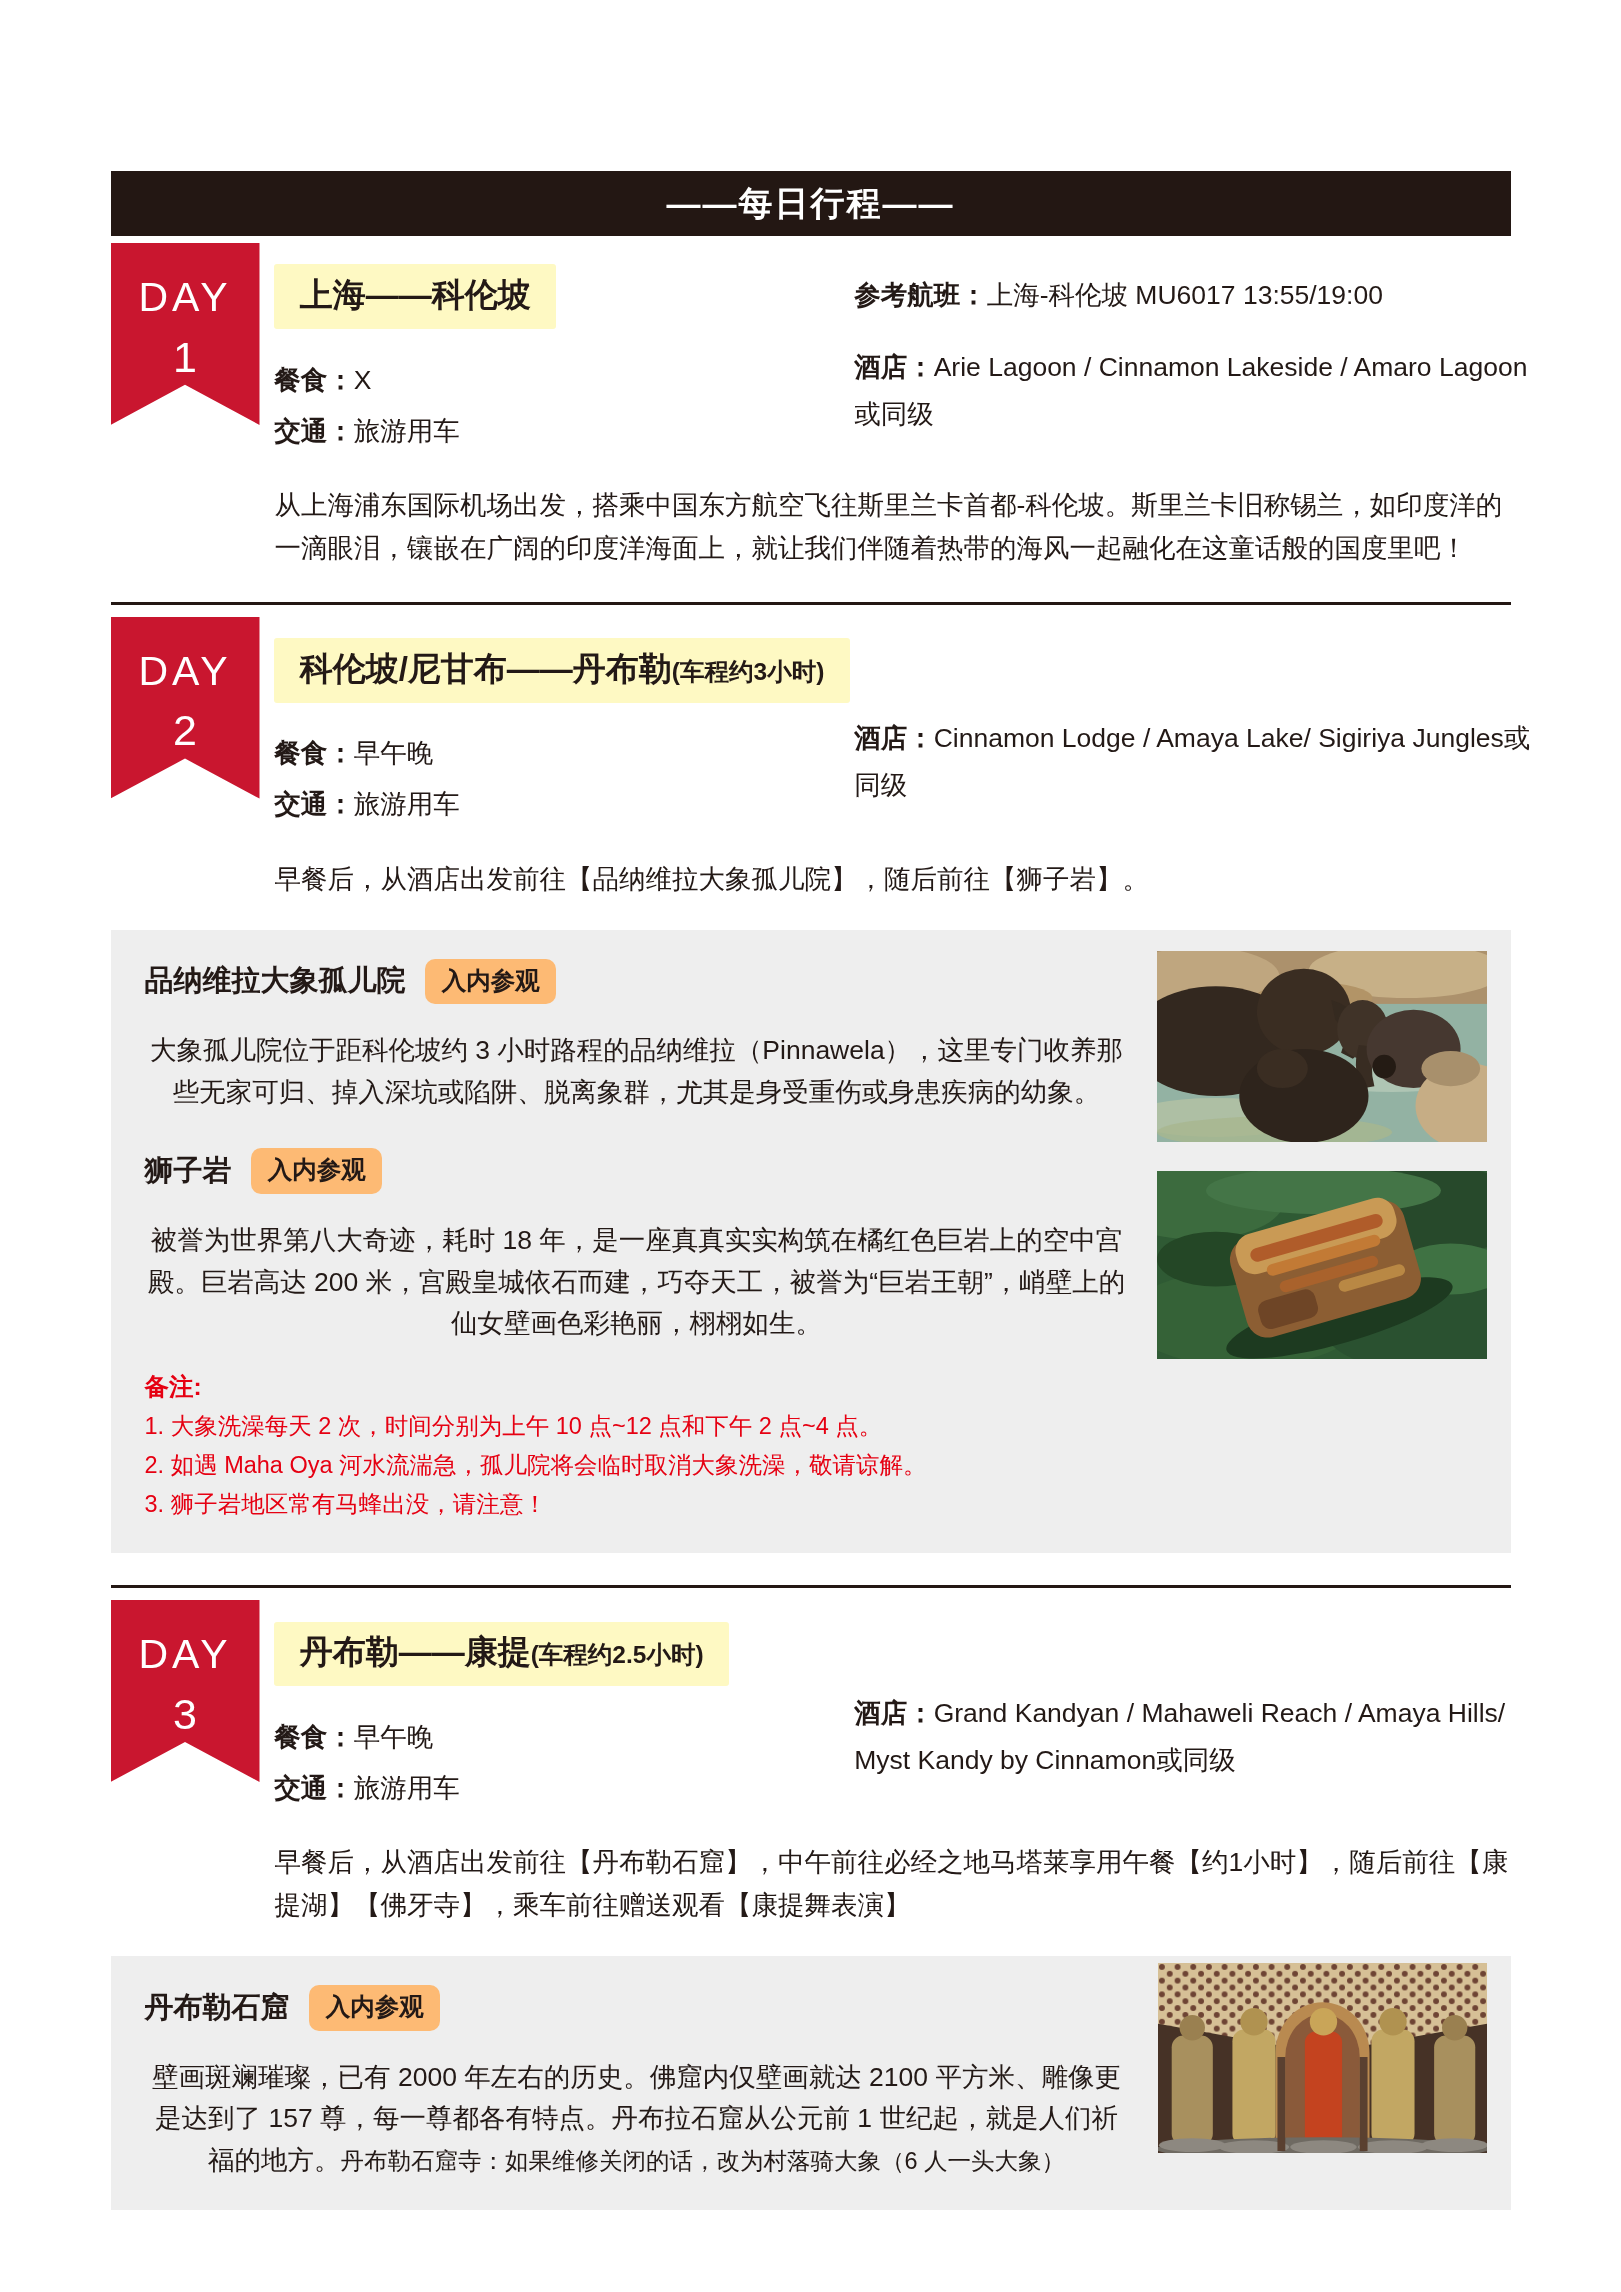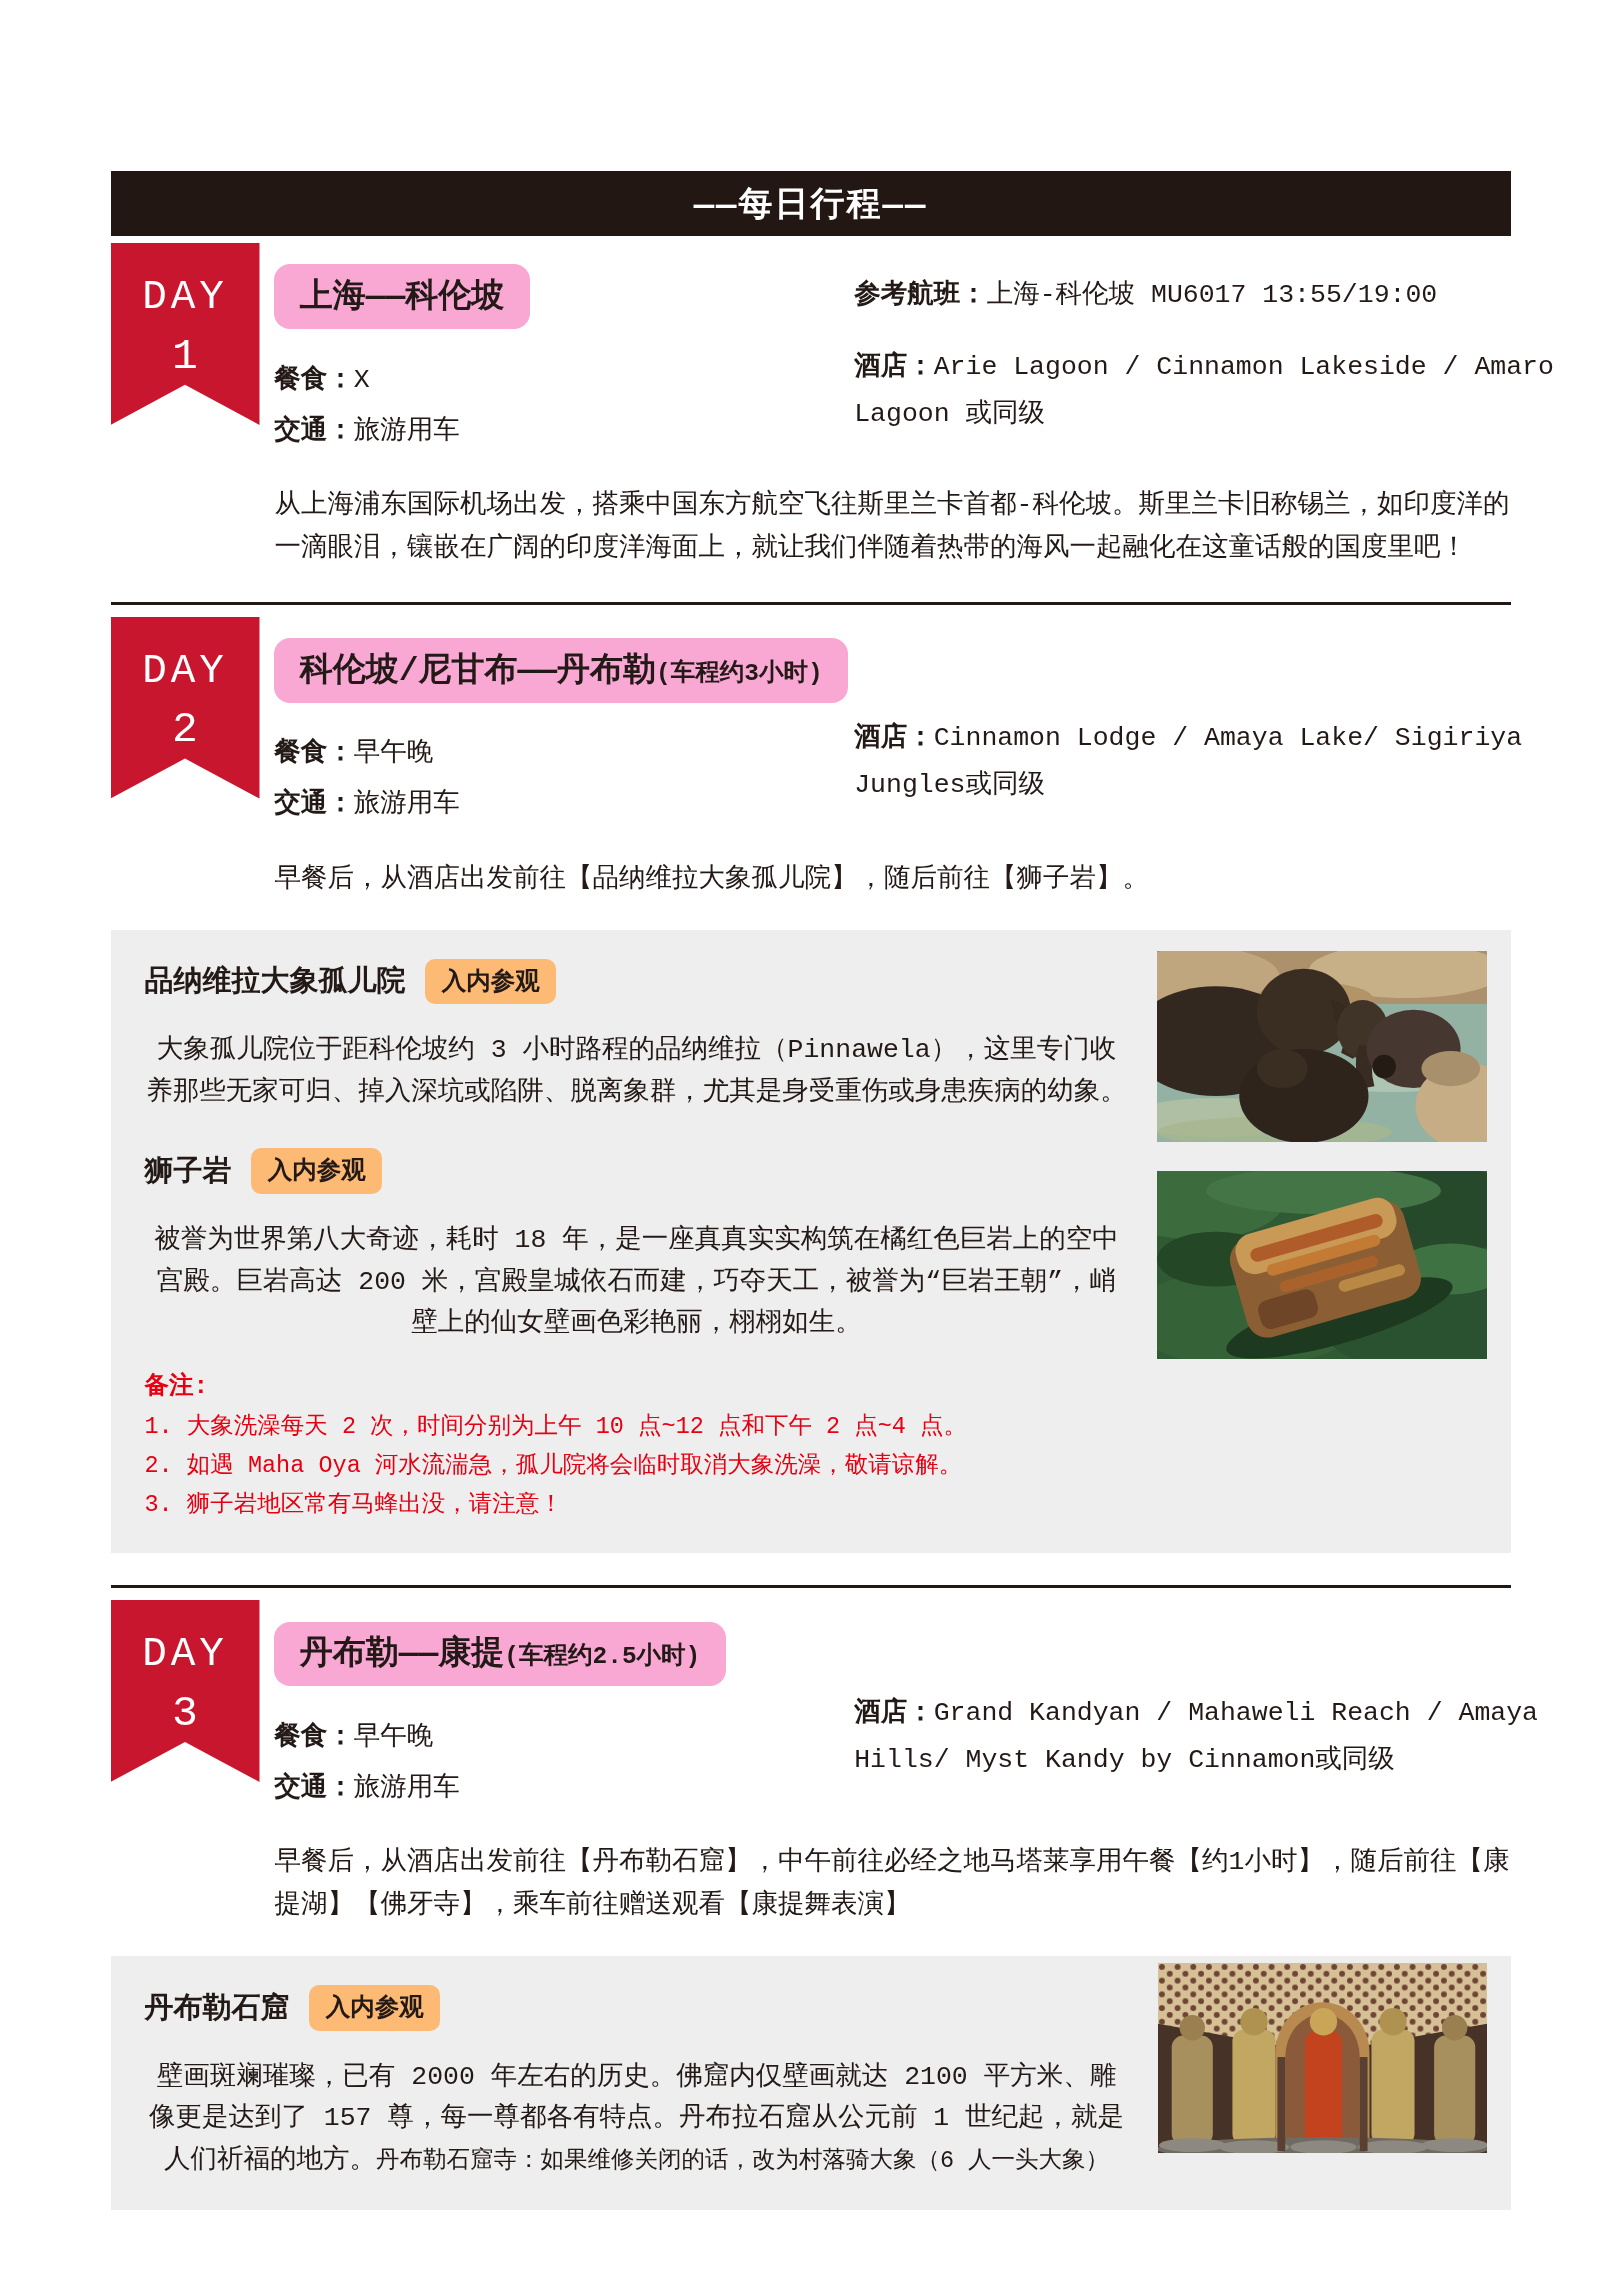--- a/index.html
+++ b/index.html
@@ -1,21 +1,21 @@
 <!DOCTYPE html>
 <html><head>
 <meta charset="utf-8">
 <style>
   * { margin:0; padding:0; box-sizing:border-box; }
   html,body { background:#ffffff; }
   .page {
     position:relative;
     width:1621px; height:2293px;
     background:#ffffff;
-    font-family:Liberation Mono, monospace;
+    font-family:Liberation Sans, sans-serif;
     color:#231916;
     overflow:hidden;
   }
   .content { width:1400px; margin:0 auto; padding-top:171px; }
 
   
   .header-bar {
     height:65px; background:#231713;
     display:flex; align-items:center; justify-content:center;
   }
@@ -34,21 +34,21 @@
     clip-path:polygon(0 0,100% 0,100% 100%,50% 78%,0 100%);
     color:#ffffff; text-align:center;
   }
   .ribbon-day { display:block; margin-top:31px; font-size:41px; font-weight:300; letter-spacing:3.9px; }
   .ribbon-num { display:block; margin-top:11.8px; font-size:43px; font-weight:300; }
 
   .day-main { flex:1; margin-left:14.7px; position:relative; min-height:182px; }
 
   .title-pill {
     display:inline-block; margin-top:21.6px;
-    background:#f9a8d4; border-radius:16px;
+    background:#fef9c3; border-radius:3px;
     padding:8.8px 25.5px 10.8px;
   }
   .day-title  { font-size:33px; font-weight:700; }
   .title-note { font-size:24.5px; font-weight:700;margin-top:23px; }
 
   .meta-col { margin-top:25.5px; font-size:26.5px; }
   .meta-row { line-height:51px; }
   .b { font-weight:700; }
 
   .right-info { position:absolute; left:580px; width:701px; font-size:26.5px; line-height:1.78; }

